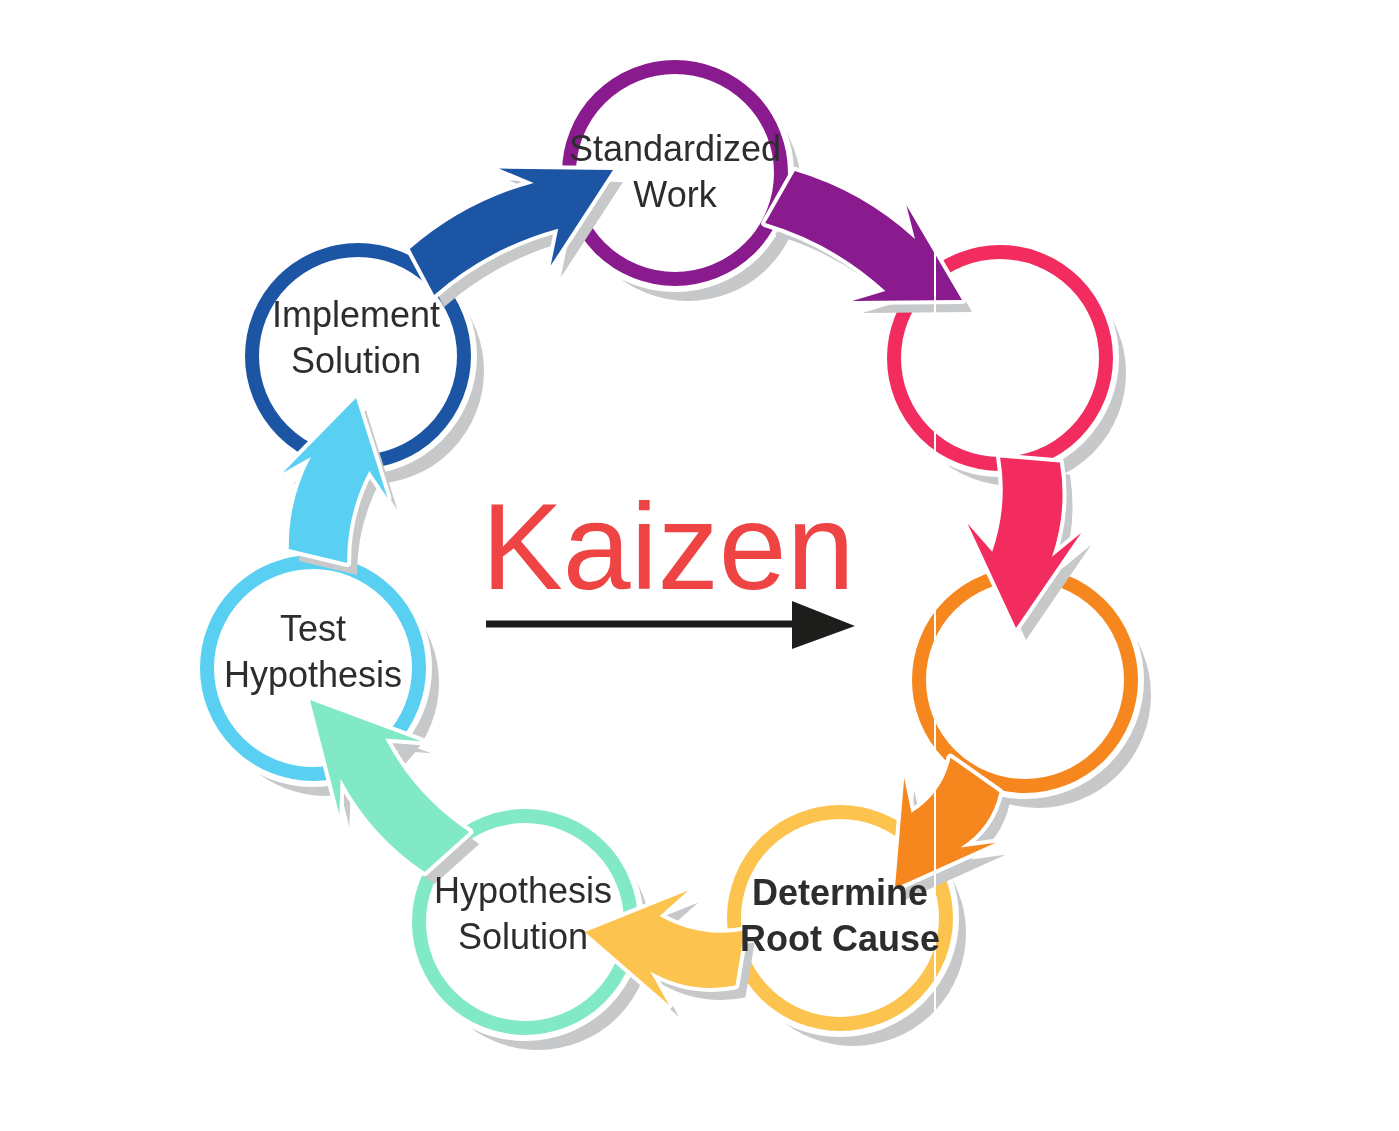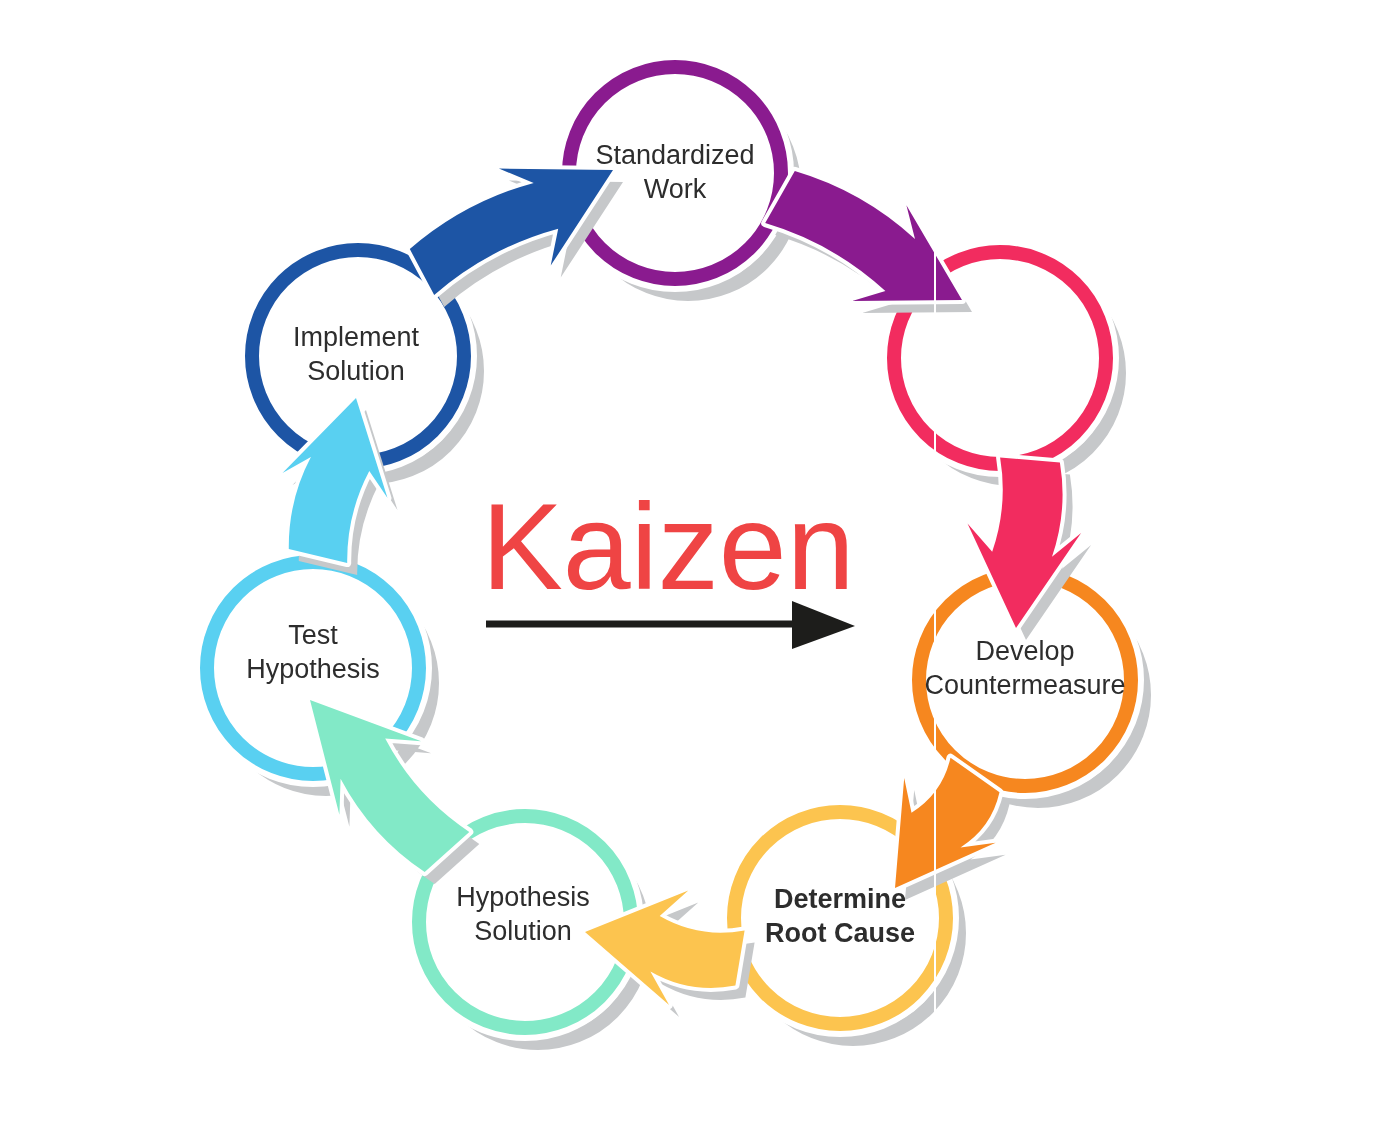--- a/index.html
+++ b/index.html
@@ -4,21 +4,21 @@
 <style>
   html,body{margin:0;padding:0;background:#ffffff;}
   .stage{position:relative;width:1399px;height:1131px;background:#ffffff;overflow:hidden;
          font-family:"Liberation Sans",sans-serif;}
   .stage svg{position:absolute;left:0;top:0;}
   .arrow{stroke:#ffffff;stroke-width:8;paint-order:stroke;stroke-linejoin:round;}
   .ring{fill:none;stroke-width:14;}
   .ring-halo{fill:#ffffff;stroke:#ffffff;stroke-width:26;}
   .ring-shadow{fill:#ffffff;stroke-width:14;}
   .step-label{position:absolute;transform:translate(-50%,-50%);text-align:center;
-        white-space:pre-line;font-size:27px;line-height:1.27;color:#2d2d2d;z-index:5;}
+        white-space:pre-line;font-size:36px;line-height:1.27;color:#2d2d2d;z-index:5;}
   .kaizen-title{position:absolute;left:668px;top:547px;transform:translate(-50%,-50%);
         font-size:122px;color:#ef4444;z-index:5;white-space:nowrap;}
 </style>
 </head>
 <body>
 
 <div class="stage">
 
   <svg width="1399" height="1131" viewBox="0 0 1399 1131">
 
@@ -78,23 +78,21 @@
       <polygon points="792,601 855,626 792,649" fill="#1d1d1b"></polygon>
     </g>
 
     <rect x="934" y="0" width="2" height="1131" fill="#ffffff"></rect>
   </svg>
 
   <div class="kaizen-title">Kaizen</div>
 
   <div class="step-label" style="left:675px;top:172px;">Standardized
 Work</div>
-  <div class="step-label" style="left:1025px;top:668px;">Develop
-Countermeasure</div>
   <div class="step-label" style="left:840px;top:916px;font-weight:bold;">Determine
 Root Cause</div>
   <div class="step-label" style="left:523px;top:914px;">Hypothesis
 Solution</div>
   <div class="step-label" style="left:313px;top:652px;">Test
 Hypothesis</div>
-  <div class="step-label" style="left:356px;top:354px;">Implement
+  <div class="step-label" style="left:356px;top:338px;">Implement
 Solution</div>
 </div>
 
 </body></html>

